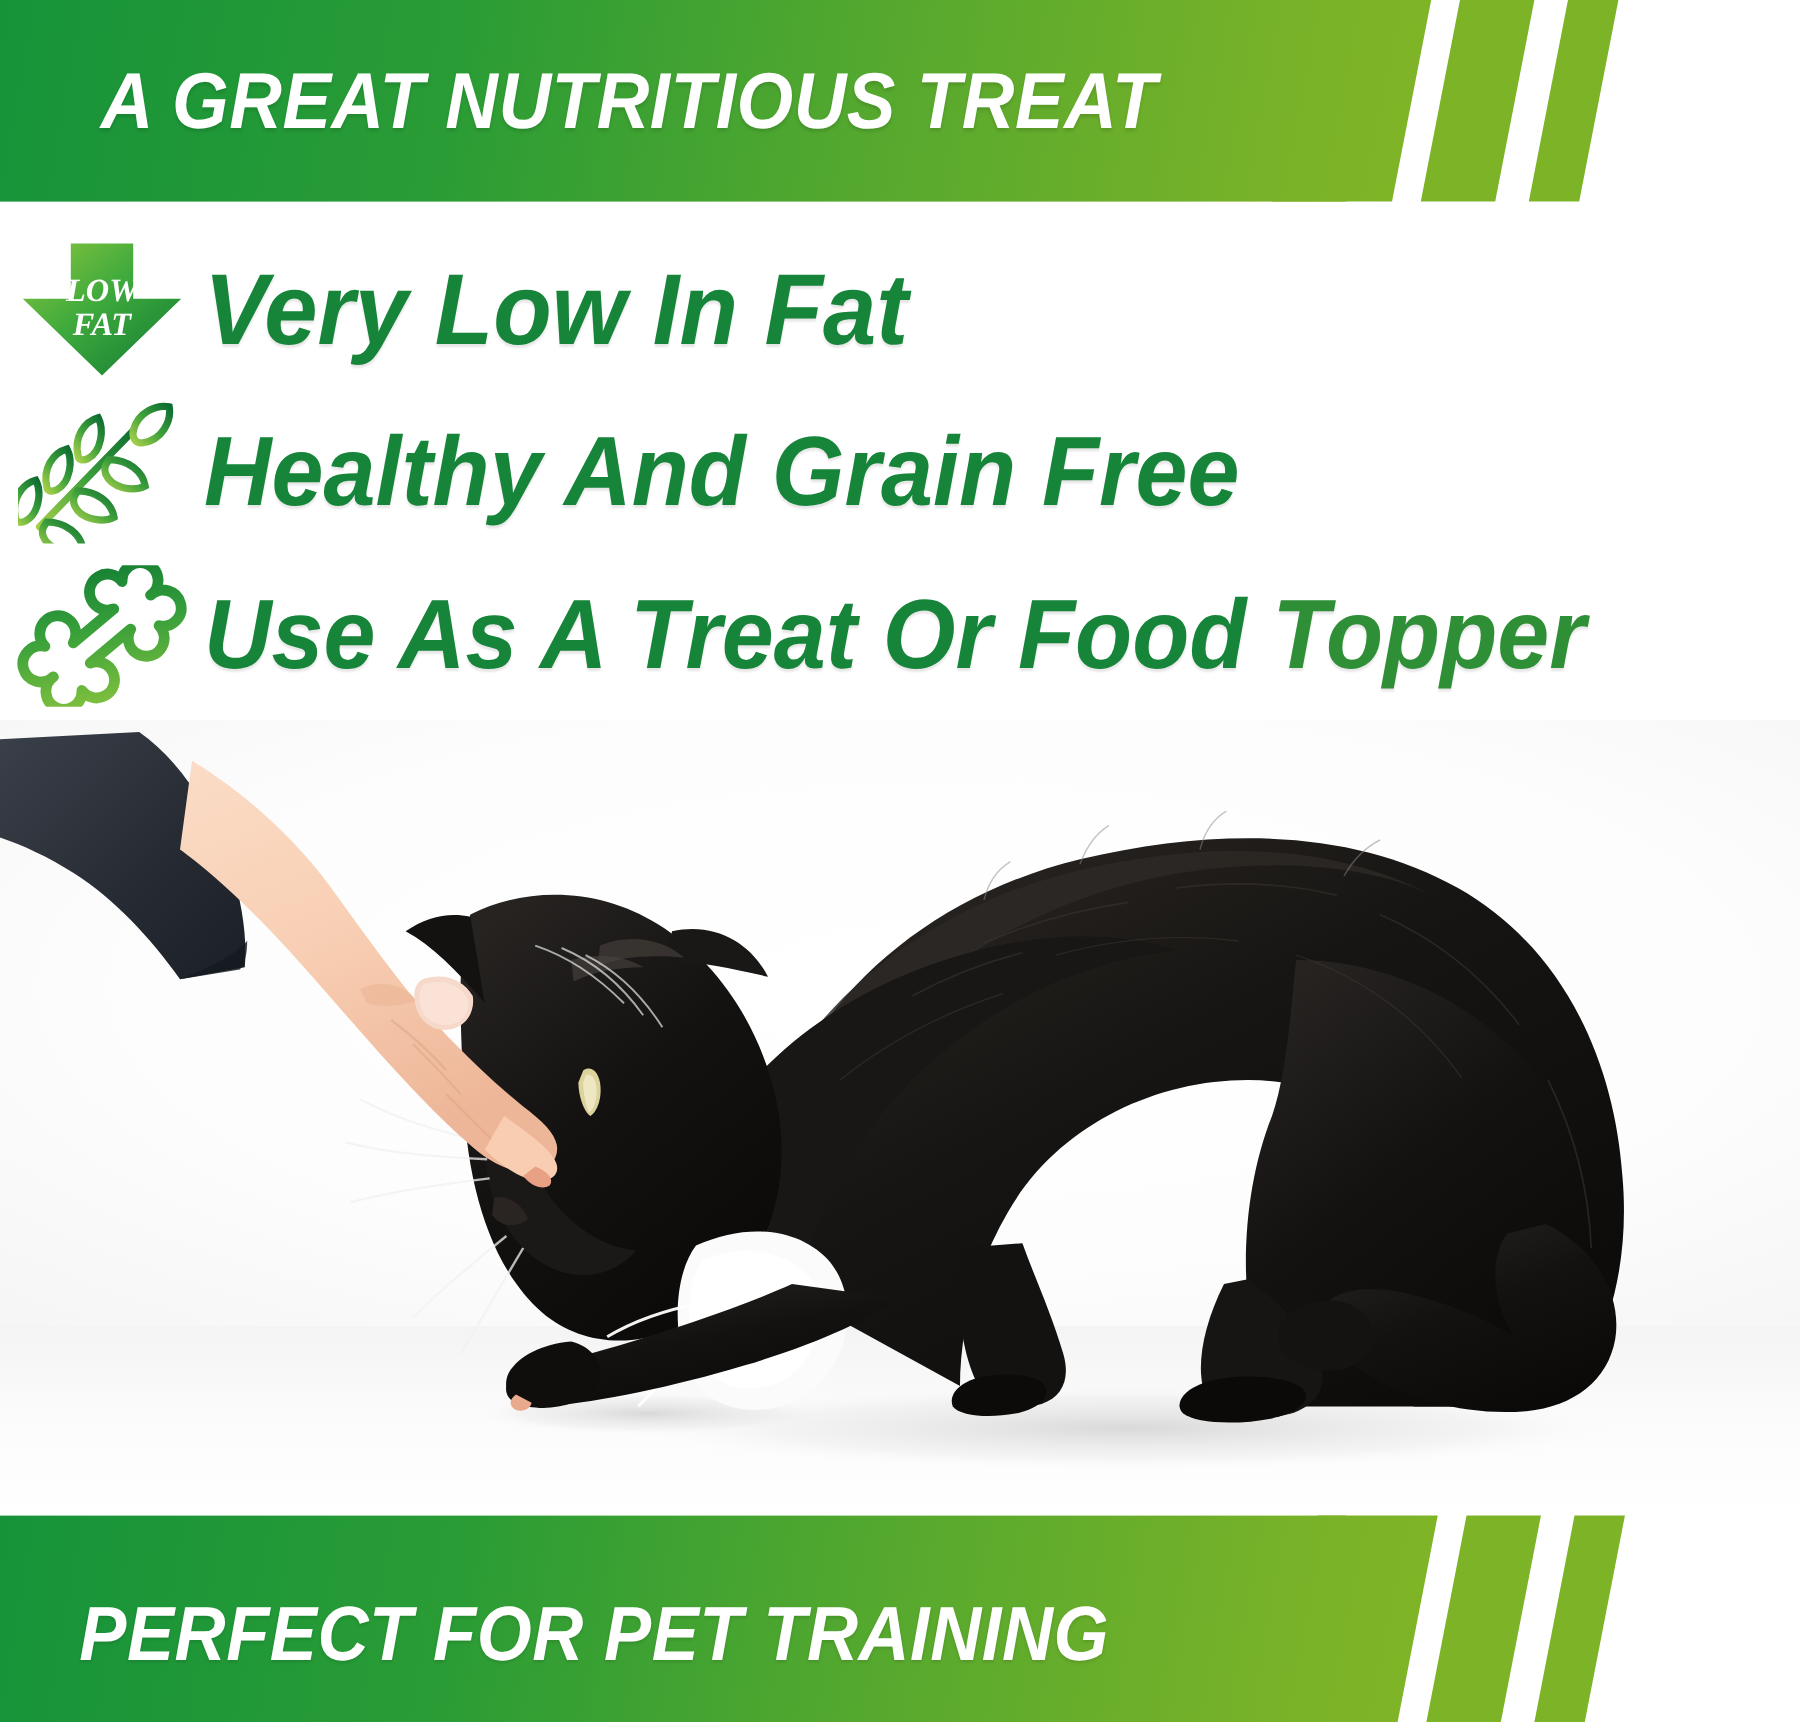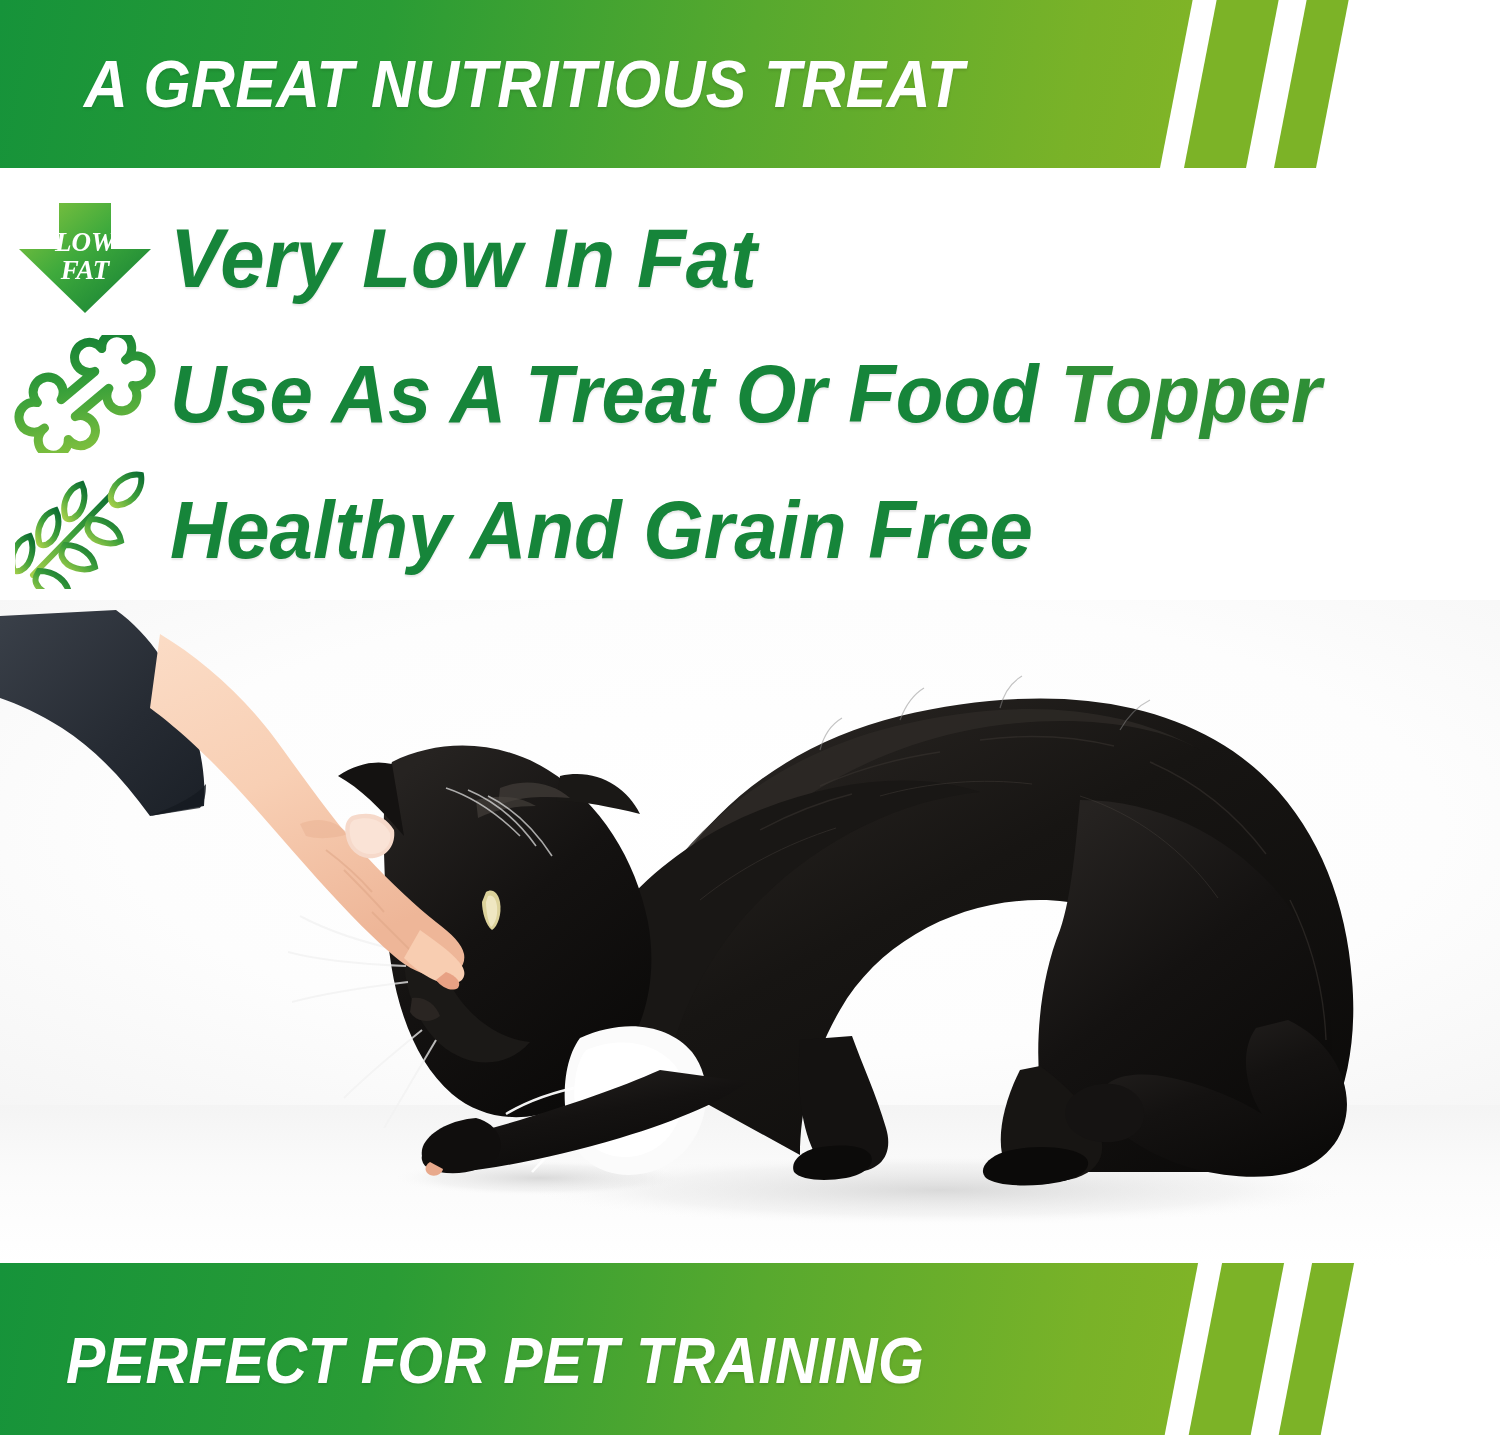--- a/index.html
+++ b/index.html
@@ -165,20 +165,49 @@
               <stop offset="45%" stop-color="#3faa3c"></stop>
               <stop offset="100%" stop-color="#0f7a33"></stop>
             </linearGradient>
           </defs>
           <polygon points="44,4 96,4 96,50 136,50 70,114 4,50 44,50" fill="url(#gradArrow)"></polygon>
           <text x="70" y="52" text-anchor="middle" font-family="'Liberation Serif', serif" font-weight="bold" font-size="27" fill="#ffffff">LOW</text>
           <text x="70" y="80" text-anchor="middle" font-family="'Liberation Serif', serif" font-weight="bold" font-size="27" fill="#ffffff">FAT</text>
         </svg>
       </div>
       <div class="feature-label">Very Low In Fat</div>
+    </div>
+
+    <div class="feature-row feature-row-3">
+      <div class="feature-icon">
+        <svg width="140" height="118" viewBox="0 0 140 118" aria-hidden="true">
+          <defs>
+            <linearGradient id="gradLeaf" x1="0" y1="1" x2="1" y2="0">
+              <stop offset="0%" stop-color="#a4cf4a"></stop>
+              <stop offset="50%" stop-color="#3ea03b"></stop>
+              <stop offset="100%" stop-color="#0e6e32"></stop>
+            </linearGradient>
+          </defs>
+          <g fill="none" stroke="url(#gradLeaf)" stroke-width="6" stroke-linecap="round">
+
+            <path d="M18,104 L96,24"></path>
+
+            <path d="M96,24 c4,-16 20,-22 30,-20 c2,12 -6,28 -22,30 c-6,1 -9,-4 -8,-10 z"></path>
+
+            <path d="M78,42 c-2,-16 8,-28 20,-30 c4,10 0,28 -12,33 c-6,2 -8,-1 -8,-3 z" transform="translate(-28,2) rotate(-6 88,42)"></path>
+            <path d="M78,42 c-2,-16 8,-28 20,-30 c4,10 0,28 -12,33 c-6,2 -8,-1 -8,-3 z" transform="translate(-54,28) rotate(-6 88,42)"></path>
+            <path d="M78,42 c-2,-16 8,-28 20,-30 c4,10 0,28 -12,33 c-6,2 -8,-1 -8,-3 z" transform="translate(-80,54) rotate(-6 88,42)"></path>
+
+            <path d="M84,44 c16,0 28,10 30,22 c-10,5 -28,2 -33,-10 c-2,-6 1,-9 3,-12 z" transform="translate(-8,4)"></path>
+            <path d="M84,44 c16,0 28,10 30,22 c-10,5 -28,2 -33,-10 c-2,-6 1,-9 3,-12 z" transform="translate(-34,30)"></path>
+            <path d="M84,44 c16,0 28,10 30,22 c-10,5 -28,2 -33,-10 c-2,-6 1,-9 3,-12 z" transform="translate(-60,56)"></path>
+          </g>
+        </svg>
+      </div>
+      <div class="feature-label">Healthy And Grain  Free</div>
     </div>
 
     <div class="feature-row feature-row-2">
       <div class="feature-icon">
         <svg width="150" height="118" viewBox="0 0 150 118" aria-hidden="true">
           <defs>
             <linearGradient id="gradBone" x1="0" y1="1" x2="1" y2="0">
               <stop offset="0%" stop-color="#8dc63f"></stop>
               <stop offset="55%" stop-color="#38a03a"></stop>
               <stop offset="100%" stop-color="#0e7a33"></stop>
@@ -198,49 +227,20 @@
                      a15,15 0 1,1 -11,-24
                      z" fill="none" stroke="url(#gradBone)" stroke-width="9" stroke-linejoin="round"></path>
           </g>
         </svg>
       </div>
       <div class="feature-label">
         <span>Use As A Treat Or Food </span><span class="accent">Topper</span>
       </div>
     </div>
 
-    <div class="feature-row feature-row-3">
-      <div class="feature-icon">
-        <svg width="140" height="118" viewBox="0 0 140 118" aria-hidden="true">
-          <defs>
-            <linearGradient id="gradLeaf" x1="0" y1="1" x2="1" y2="0">
-              <stop offset="0%" stop-color="#a4cf4a"></stop>
-              <stop offset="50%" stop-color="#3ea03b"></stop>
-              <stop offset="100%" stop-color="#0e6e32"></stop>
-            </linearGradient>
-          </defs>
-          <g fill="none" stroke="url(#gradLeaf)" stroke-width="6" stroke-linecap="round">
-
-            <path d="M18,104 L96,24"></path>
-
-            <path d="M96,24 c4,-16 20,-22 30,-20 c2,12 -6,28 -22,30 c-6,1 -9,-4 -8,-10 z"></path>
-
-            <path d="M78,42 c-2,-16 8,-28 20,-30 c4,10 0,28 -12,33 c-6,2 -8,-1 -8,-3 z" transform="translate(-28,2) rotate(-6 88,42)"></path>
-            <path d="M78,42 c-2,-16 8,-28 20,-30 c4,10 0,28 -12,33 c-6,2 -8,-1 -8,-3 z" transform="translate(-54,28) rotate(-6 88,42)"></path>
-            <path d="M78,42 c-2,-16 8,-28 20,-30 c4,10 0,28 -12,33 c-6,2 -8,-1 -8,-3 z" transform="translate(-80,54) rotate(-6 88,42)"></path>
-
-            <path d="M84,44 c16,0 28,10 30,22 c-10,5 -28,2 -33,-10 c-2,-6 1,-9 3,-12 z" transform="translate(-8,4)"></path>
-            <path d="M84,44 c16,0 28,10 30,22 c-10,5 -28,2 -33,-10 c-2,-6 1,-9 3,-12 z" transform="translate(-34,30)"></path>
-            <path d="M84,44 c16,0 28,10 30,22 c-10,5 -28,2 -33,-10 c-2,-6 1,-9 3,-12 z" transform="translate(-60,56)"></path>
-          </g>
-        </svg>
-      </div>
-      <div class="feature-label">Healthy And Grain  Free</div>
-    </div>
-
   </div>
 
   <div class="photo">
     <div class="floor"></div>
 
     <svg width="1500" height="665" viewBox="0 0 1500 665" aria-hidden="true">
       <defs>
         <linearGradient id="furGrad" x1="0.2" y1="0" x2="0.8" y2="1">
           <stop offset="0%" stop-color="#262321"></stop>
           <stop offset="45%" stop-color="#141211"></stop>

